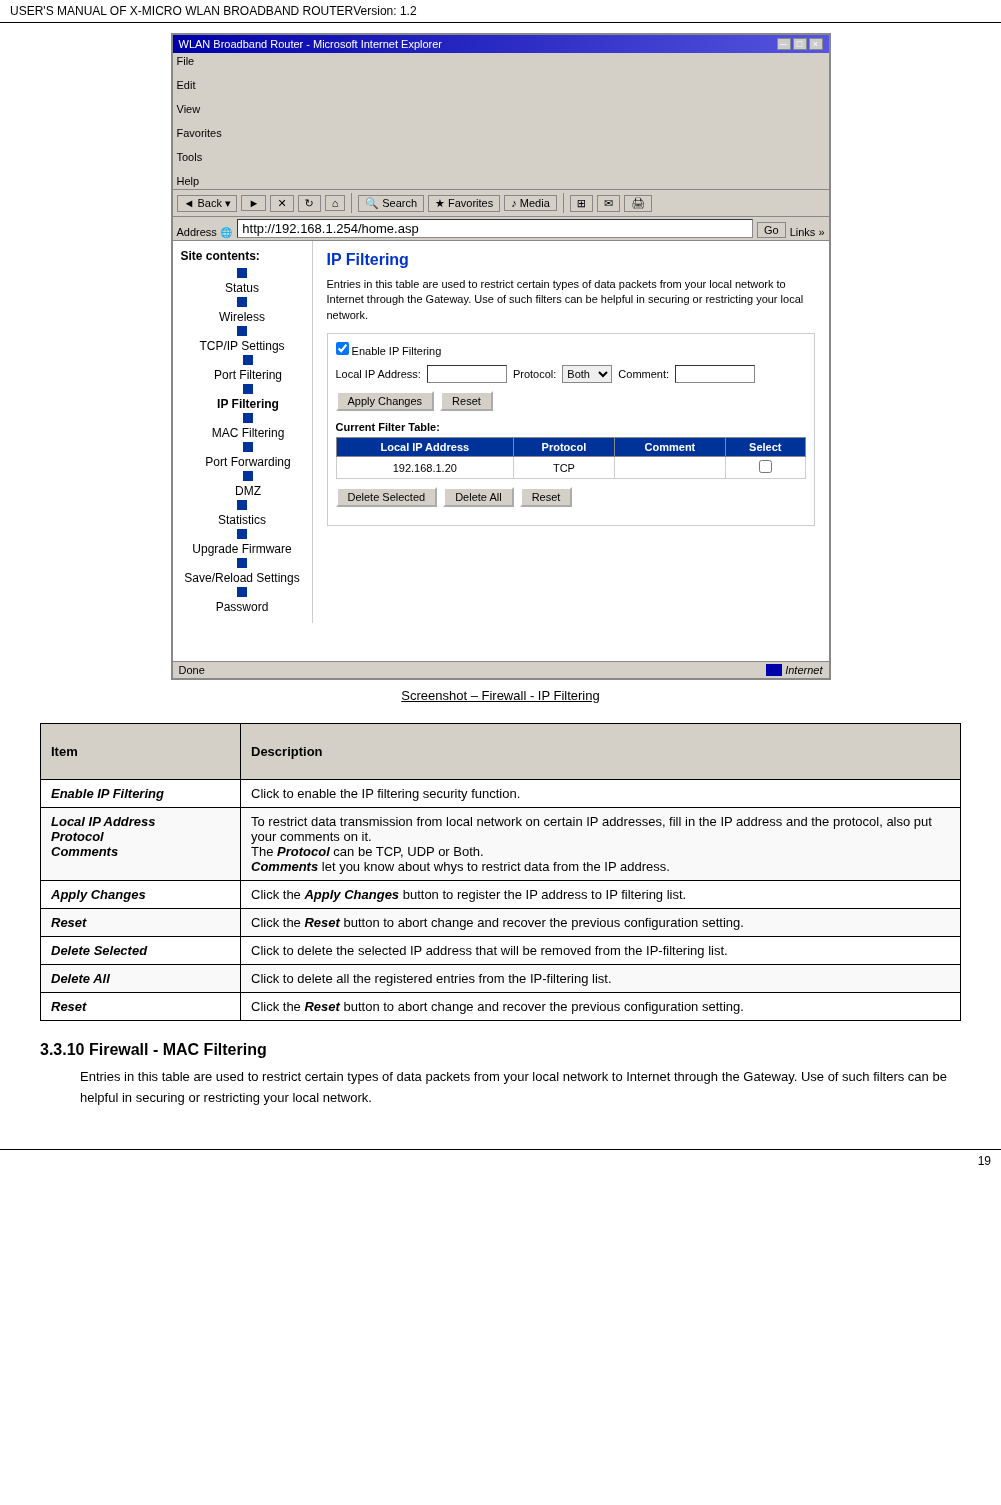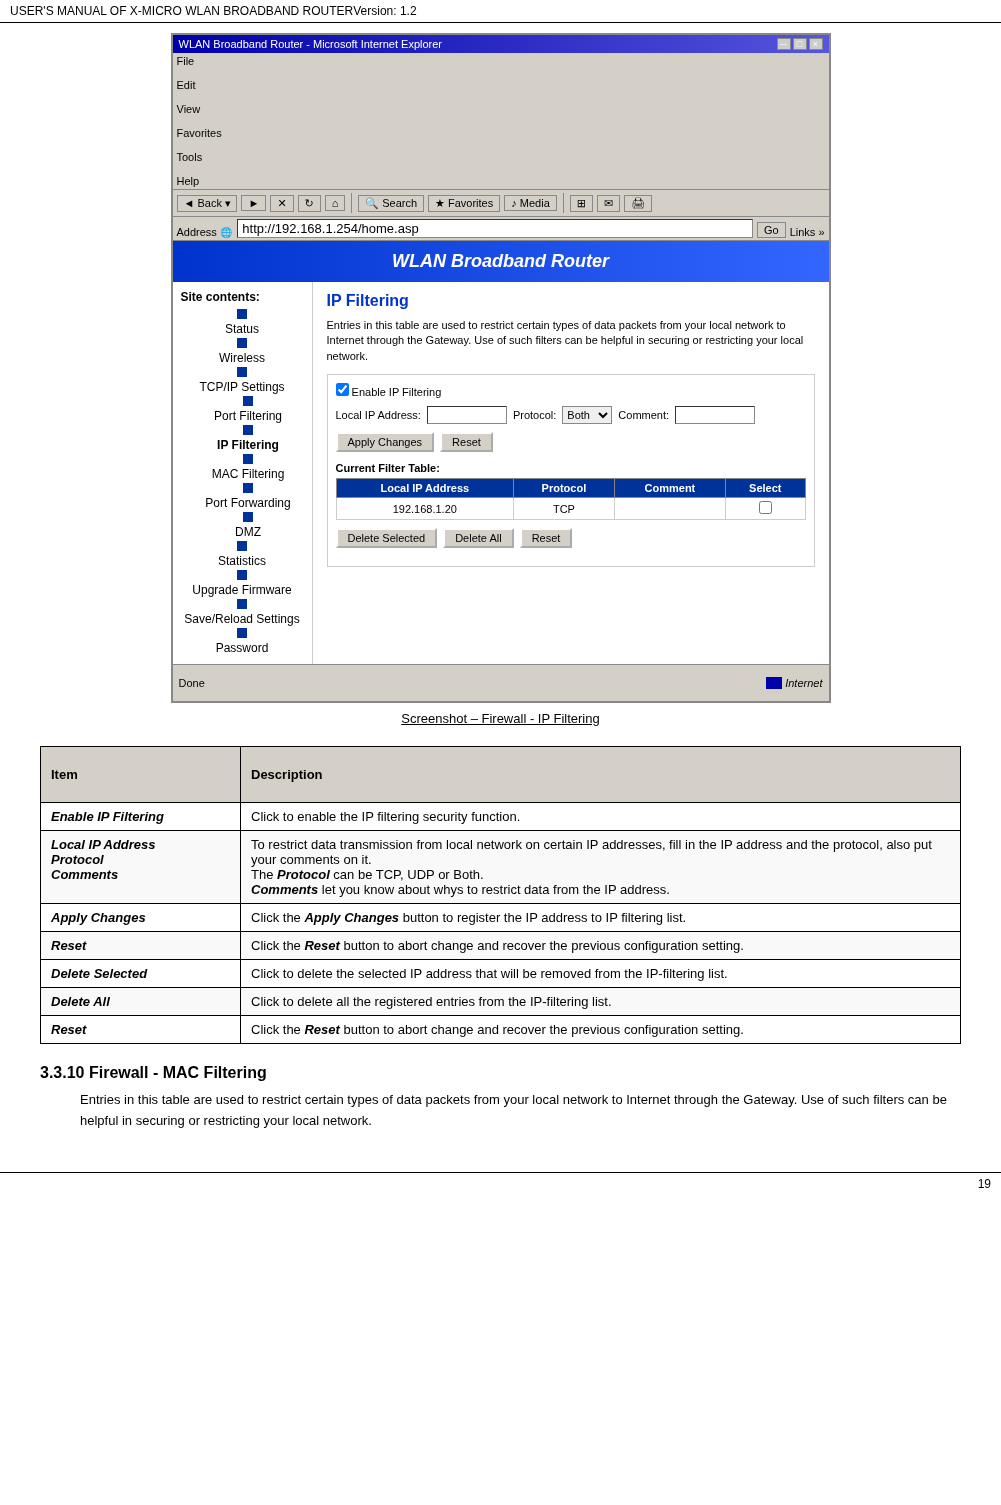--- a/index.html
+++ b/index.html
@@ -277,21 +277,21 @@
       text-align: center;
     }
 
     .data-table tr:nth-child(even) td {
       background: #f0f0f0;
     }
 
     .browser-statusbar {
       background: #d4d0c8;
       border-top: 1px solid #888;
-      padding: 12px 6px;
+      padding: 2px 6px;
       font-size: 11px;
       display: flex;
       justify-content: space-between;
       align-items: flex-start;
     }
 
     .status-internet {
       display: flex;
       align-items: center;
       gap: 3px;
@@ -408,23 +408,20 @@
     <div class="address-bar">
       <span>Address</span>
       <span style="color:#0000cc;font-size:10px;">🌐</span>
       <input class="address-input" type="text" value="http://192.168.1.254/home.asp" style="">
       <button class="go-btn">Go</button>
       <span style="cursor:pointer;">Links »</span>
     </div>
 
     <div class="router-ui">
 
-      <div class="router-header">
-        <div class="router-header-title">WLAN Broadband Router</div>
-      </div>
 
       <div class="router-body">
 
         <div class="router-sidebar">
           <div class="sidebar-heading">Site contents:</div>
           <div class="sidebar-item">
             <span class="sidebar-icon"></span>
             <span>Status</span>
           </div>
           <div class="sidebar-item">

